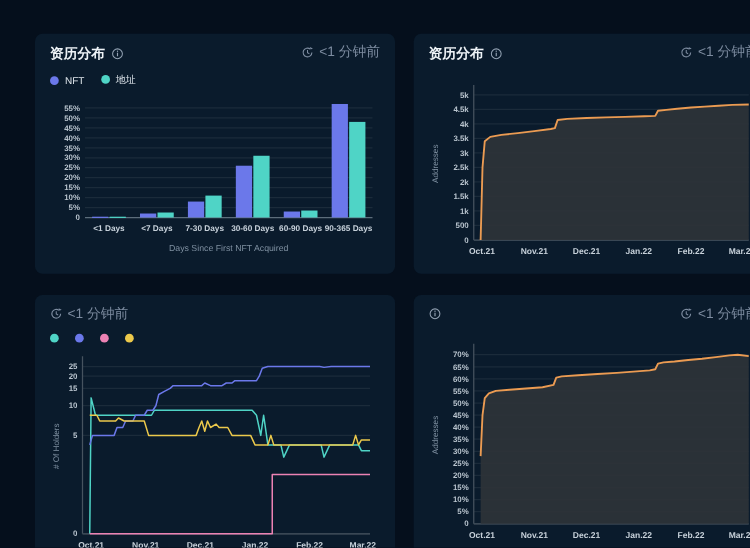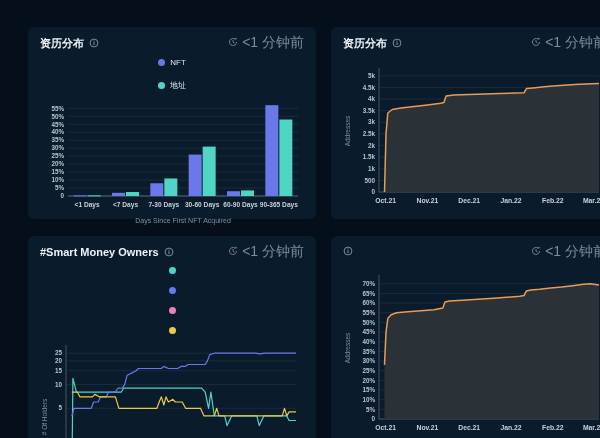--- a/index.html
+++ b/index.html
@@ -21,23 +21,23 @@
   .card{
     background:#0a1b2c;
     border-radius:6px;
     padding:10px 12px 4px 12px;
     box-sizing:border-box;
     position:relative;
   }
   .card-header{display:flex;justify-content:space-between;align-items:flex-start;}
   .title{font-size:11px;font-weight:bold;color:#eef3f7;display:flex;align-items:center;gap:5px;line-height:12px;}
   .info-icon{display:inline-flex;cursor:pointer;}
-  .meta{display:flex;align-items:center;gap:4px;color:#7d8ca0;font-size:14px;line-height:10px;}
+  .meta{display:flex;align-items:center;gap:4px;color:#7d8ca0;font-size:11px;line-height:10px;}
   .refresh-icon{display:inline-flex;cursor:pointer;}
-  .legend{display:flex;gap:13px;margin-top:9px;align-items:center;min-height:9px;flex-direction:column;}
+  .legend{display:flex;gap:13px;margin-top:9px;align-items:flex-end;min-height:9px;}
   .legend-item{display:flex;gap:5px;align-items:center;font-size:8px;color:#dfe6ec;cursor:pointer;}
   .dot{width:7px;height:7px;border-radius:50%;flex:0 0 auto;}
   svg.chart{display:block;}
   .mt6{margin-top:5px;}
   .mt12{margin-top:13px;}
 </style>
 </head>
 <body>
 
 <div class="grid">
@@ -177,30 +177,20 @@
         <text x="209.8" y="141" text-anchor="middle" font-size="6.8" fill="#c7d1da" font-weight="bold">Feb.22</text>
         <text x="250.5" y="141" text-anchor="middle" font-size="6.8" fill="#c7d1da" font-weight="bold">Mar.22</text>
         <path d="M41.5 130 L41.5 130.0 L43.0 71.9 L44.8 51.0 L49.2 47.5 L58.0 45.9 L71.2 44.5 L84.4 42.9 L97.6 41.2 L100.9 40.5 L103.1 34.0 L110.8 33.1 L126.2 32.4 L141.6 31.9 L157.0 31.5 L172.4 31.0 L181.2 30.7 L183.4 26.6 L190.0 25.9 L198.8 25.0 L209.8 24.0 L220.8 23.3 L231.8 22.6 L242.8 21.9 L256.0 21.6 L256.0 130 Z" fill="#2e3338" fill-opacity="0.92" stroke="none"></path>
         <path d="M41.5 130.0 L43.0 71.9 L44.8 51.0 L49.2 47.5 L58.0 45.9 L71.2 44.5 L84.4 42.9 L97.6 41.2 L100.9 40.5 L103.1 34.0 L110.8 33.1 L126.2 32.4 L141.6 31.9 L157.0 31.5 L172.4 31.0 L181.2 30.7 L183.4 26.6 L190.0 25.9 L198.8 25.0 L209.8 24.0 L220.8 23.3 L231.8 22.6 L242.8 21.9 L256.0 21.6" fill="none" stroke="#eb9b52" stroke-width="1.5" stroke-linejoin="round"></path>
         <text x="7" y="69" text-anchor="middle" font-size="6.5" fill="#7f90a1" transform="rotate(-90 7 69)">Addresses</text>
       </svg>
   </div>
 
   <div class="card">
     <div class="card-header">
-      <div class="title">
-        <span>#Smart Money Owners</span>
-        <span class="info-icon">
-            <svg width="10" height="10" viewBox="0 0 12 12">
-              <circle cx="6" cy="6" r="4.7" fill="none" stroke="#93a2b3" stroke-width="1"></circle>
-              <rect x="5.45" y="5" width="1.1" height="3.4" fill="#93a2b3"></rect>
-              <rect x="5.45" y="3" width="1.1" height="1.2" fill="#93a2b3"></rect>
-            </svg>
-          </span>
-      </div>
       <div class="meta">
         <span class="refresh-icon">
             <svg width="10" height="10" viewBox="0 0 12 12">
               <path d="M10.2 6 A4.2 4.2 0 1 1 8.6 2.7" fill="none" stroke="#7d8ca0" stroke-width="1.1"></path>
               <path d="M8.2 0.8 L9 3.2 L11.2 2.2 Z" fill="#7d8ca0"></path>
               <path d="M6 3.6 V6.2 L7.8 7.2" fill="none" stroke="#7d8ca0" stroke-width="1"></path>
             </svg>
           </span>
         <span>&lt;1 分钟前</span>
       </div>

